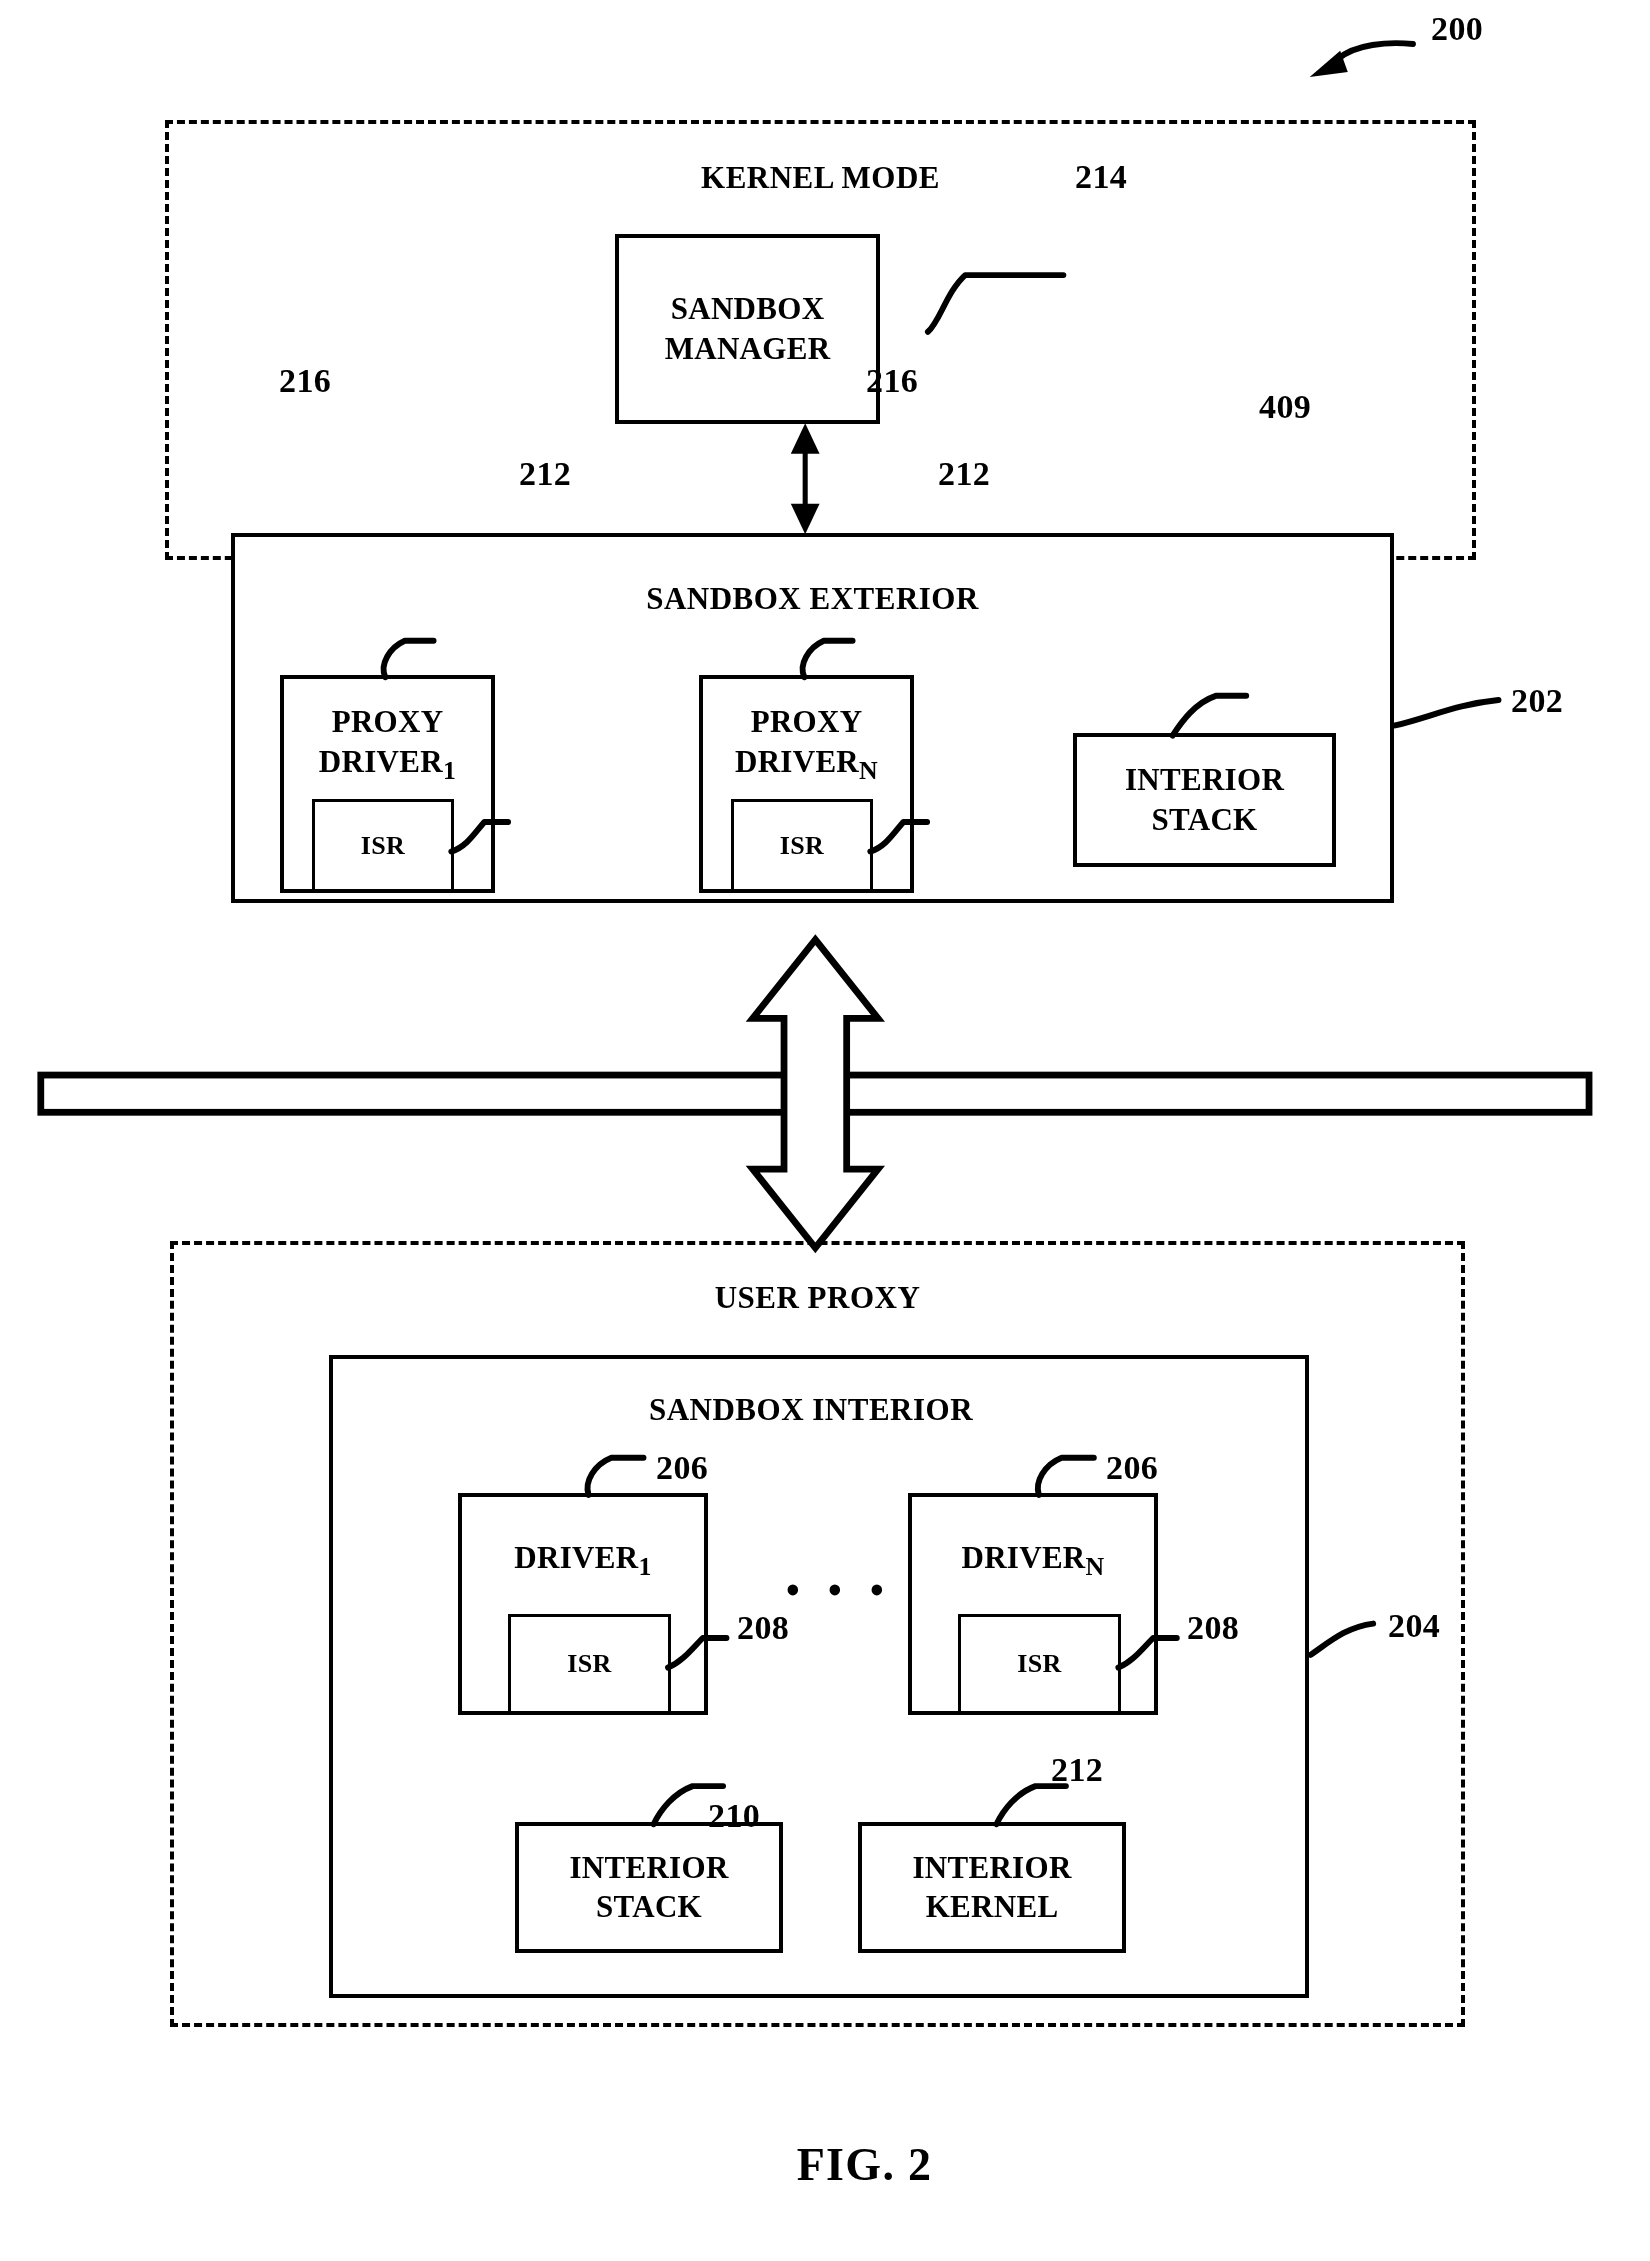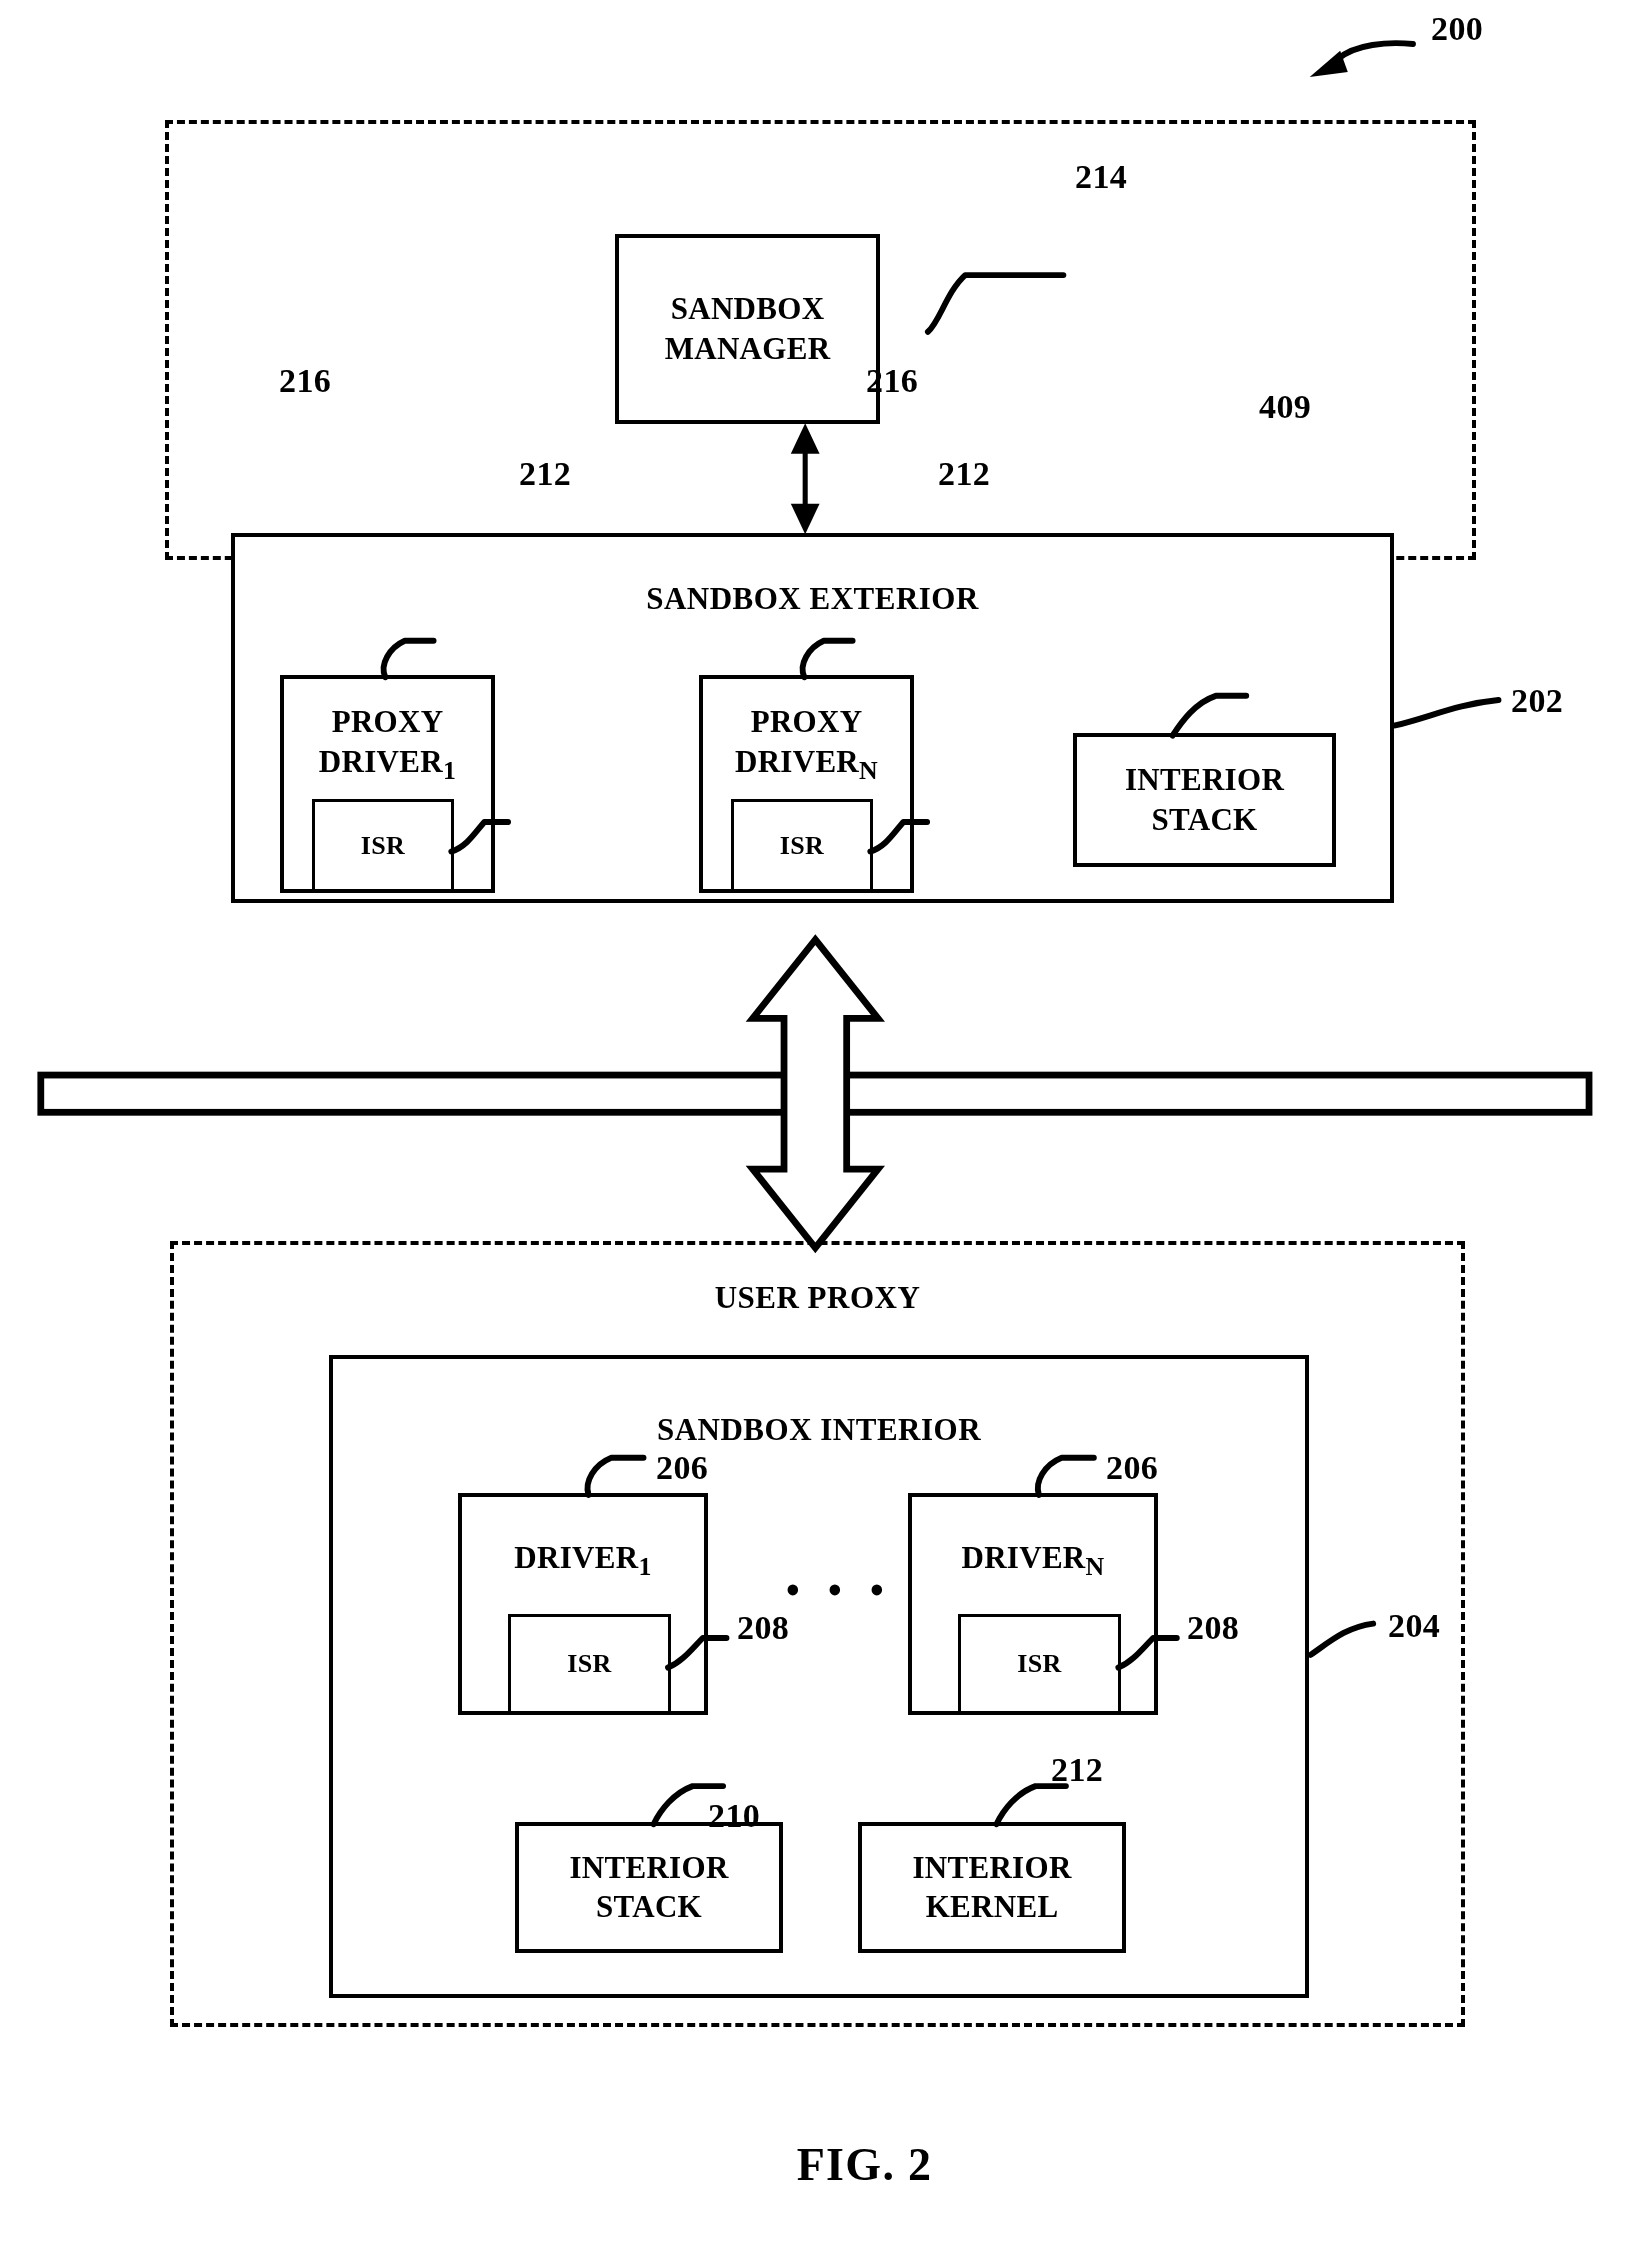--- a/index.html
+++ b/index.html
@@ -105,20 +105,21 @@
 </style>
 </head>
 <body>
 
 <div class="stage">
 
   <div class="ref-num" style="left:1431px; top:10.2px;">200</div>
 
   <div class="dashed-region" style="left:165px; top:120px; width:1311px; height:440px;"></div>
 
+  <div class="region-title" style="left:165px; width:1311px; top:161px;">KERNEL MODE</div>
 
   <div class="solid-box" style="left:615px; top:234px; width:265px; height:190px;">
     <div class="box-label">
       <span>SANDBOX</span><br>
       <span>MANAGER</span>
     </div>
   </div>
   <div class="ref-num" style="left:1075px; top:158px;">214</div>
 
   <div class="solid-box" style="left:231px; top:533px; width:1163px; height:370px;"></div>
@@ -160,21 +161,21 @@
   <div class="ref-num" style="left:1259px; top:388px;">409</div>
 
   <div class="ref-num" style="left:1511px; top:682px;">202</div>
 
   <div class="dashed-region" style="left:170px; top:1241px; width:1295px; height:786px;"></div>
 
   <div class="region-title" style="left:170px; width:1295px; top:1281px;">USER PROXY</div>
 
   <div class="solid-box" style="left:329px; top:1355px; width:980px; height:643px;"></div>
 
-  <div class="region-title" style="left:329px; width:980px; top:1393px;margin-top:20px;">SANDBOX INTERIOR</div>
+  <div class="region-title" style="left:321px; width:980px; top:1393px;">SANDBOX INTERIOR</div>
 
   <div class="solid-box" style="left:458px; top:1493px; width:250px; height:222px;">
     <div class="driver-title" style="top:41px;">
       <span><span>DRIVER</span><sub>1</sub></span>
     </div>
   </div>
   <div class="ref-num" style="left:656px; top:1449px;">206</div>
 
   <div class="solid-box thin" style="left:508px; top:1614px; width:163px; height:100px;">
     <div class="box-label small">ISR</div>

